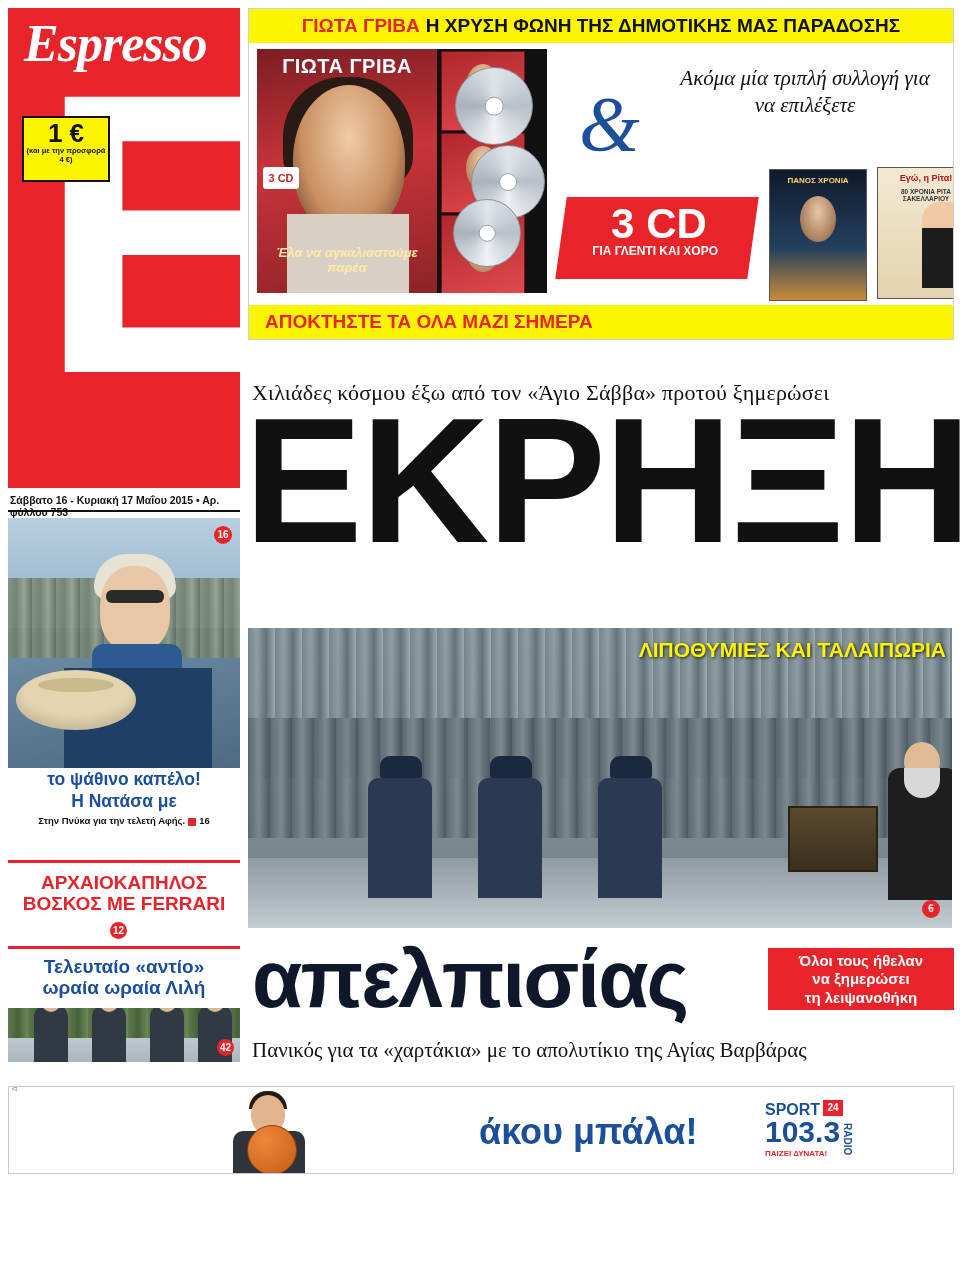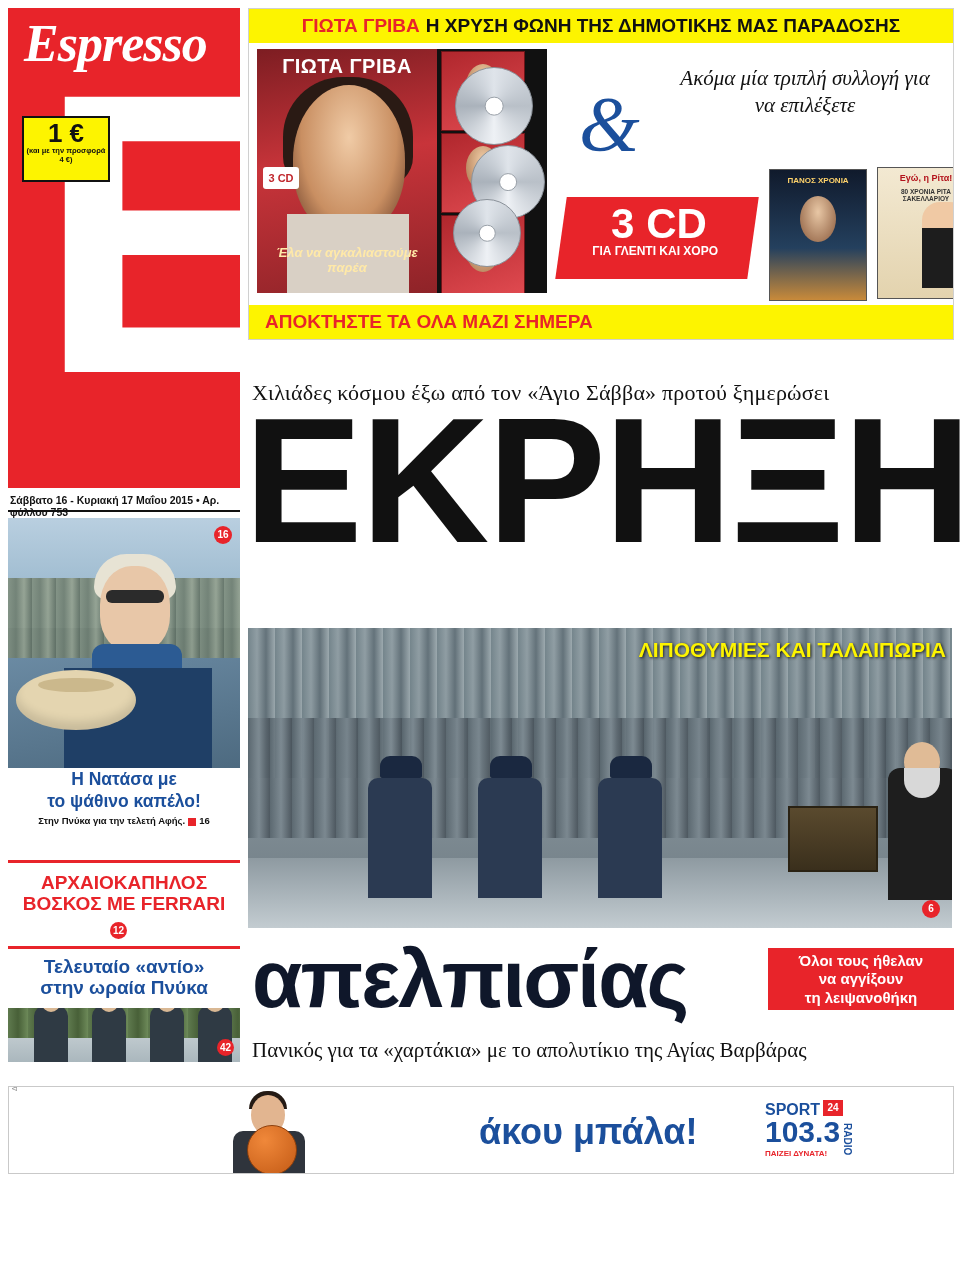--- a/index.html
+++ b/index.html
@@ -574,40 +574,40 @@
     <div class="face"></div>
     <div class="glasses"></div>
     <div class="scarf"></div>
     <div class="jacket"></div>
     <div class="hat"></div>
     <div class="hat-band"></div>
     <div class="badge-round" style="right:8px;top:8px;">16</div>
   </div>
 
   <div class="side-caption">
+    <div class="l1">το ψάθινο καπέλο!</div>
     <div class="l1">Η Νατάσα με</div>
-    <div class="l1">το ψάθινο καπέλο!</div>
     <div class="sub">
       <span>Στην Πνύκα για την τελετή Αφής.</span><span class="sq"></span><span>16</span>
     </div>
   </div>
 
   <div class="red-rule" style="top:860px;"></div>
 
   <div class="side-head-red">
     <div>ΑΡΧΑΙΟΚΑΠΗΛΟΣ</div>
     <div>ΒΟΣΚΟΣ ΜΕ FERRARI</div>
   </div>
   <div class="badge-num" style="left:110px;top:922px;">12</div>
 
   <div class="red-rule" style="top:946px;"></div>
 
   <div class="side-head-blue">
     <div>Τελευταίο «αντίο»</div>
-    <div>στην ωραία Πνύκα</div>
+    <div>ωραία ωραία Λιλή</div>
   </div>
 
   <div class="side-photo2">
     <div class="trees"></div>
     <div class="p" style="left:26px;">
         <i></i>
       </div>
     <div class="p" style="left:84px;">
         <i></i>
       </div>
@@ -695,21 +695,21 @@
         <div class="beard"></div>
     </div>
     <div class="photo-badge6">6</div>
   </div>
   <div class="photo-overlay-text">ΛΙΠΟΘΥΜΙΕΣ ΚΑΙ ΤΑΛΑΙΠΩΡΙΑ</div>
 
   <div class="headline2">απελπισίας</div>
 
   <div class="flag-box">
     <div>Όλοι τους ήθελαν</div>
-    <div>να αγγίξουν</div>
+    <div>να ξημερώσει</div>
     <div>τη λειψανοθήκη</div>
   </div>
 
   <div class="standfirst">Πανικός για τα «χαρτάκια» με το απολυτίκιο της Αγίας Βαρβάρας</div>
 
   <div class="radio-ad">
     <div class="vside">ΔΙΑΦΗΜΙΣΗ</div>
     <div class="ra-person">
       <div class="hair"></div>
       <div class="head"></div>

